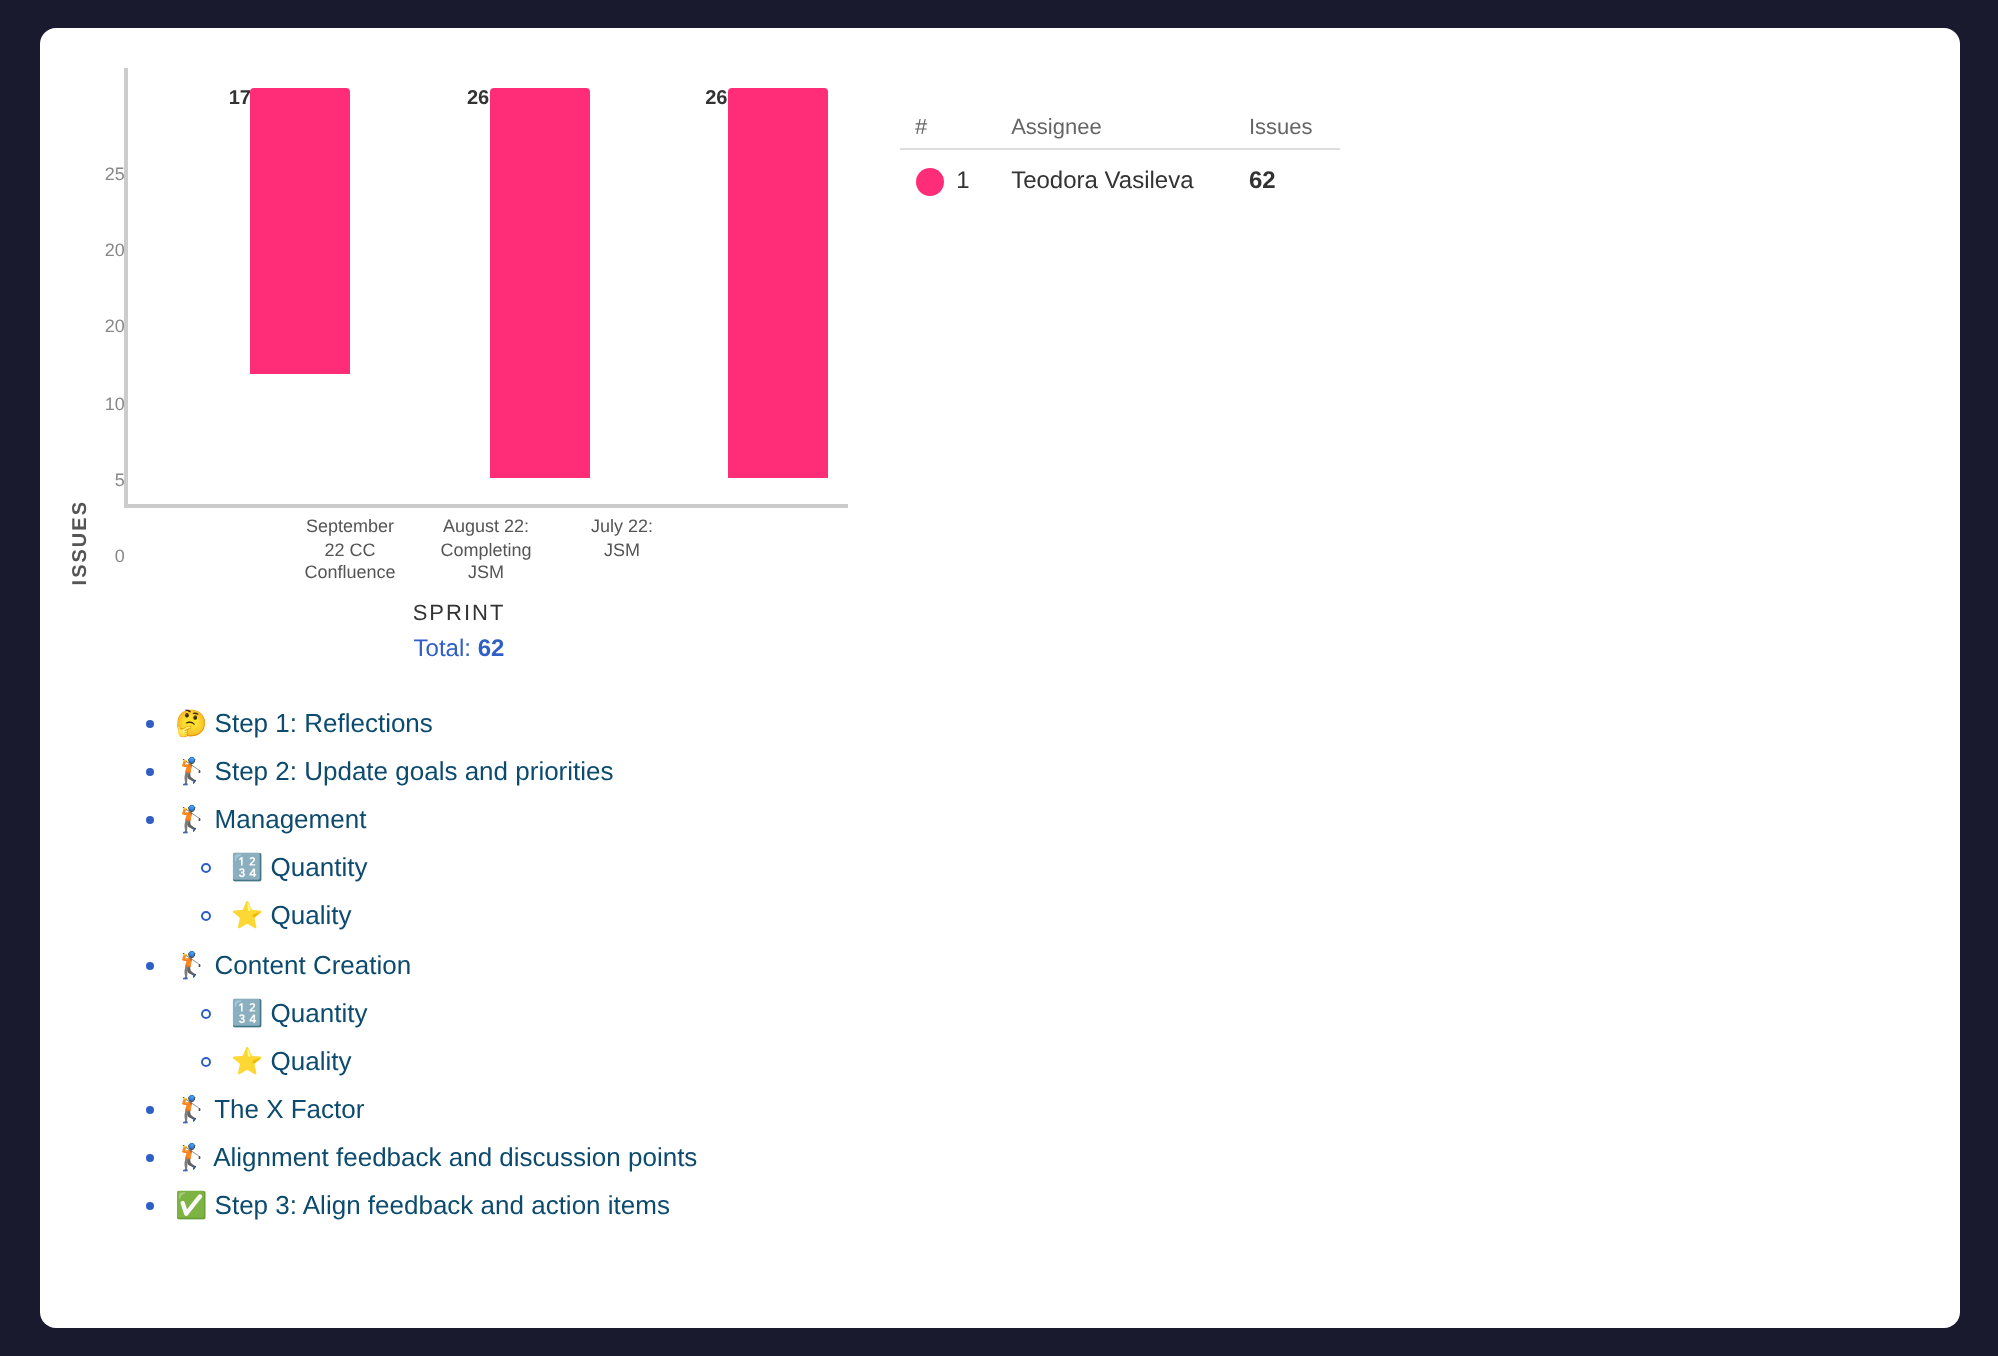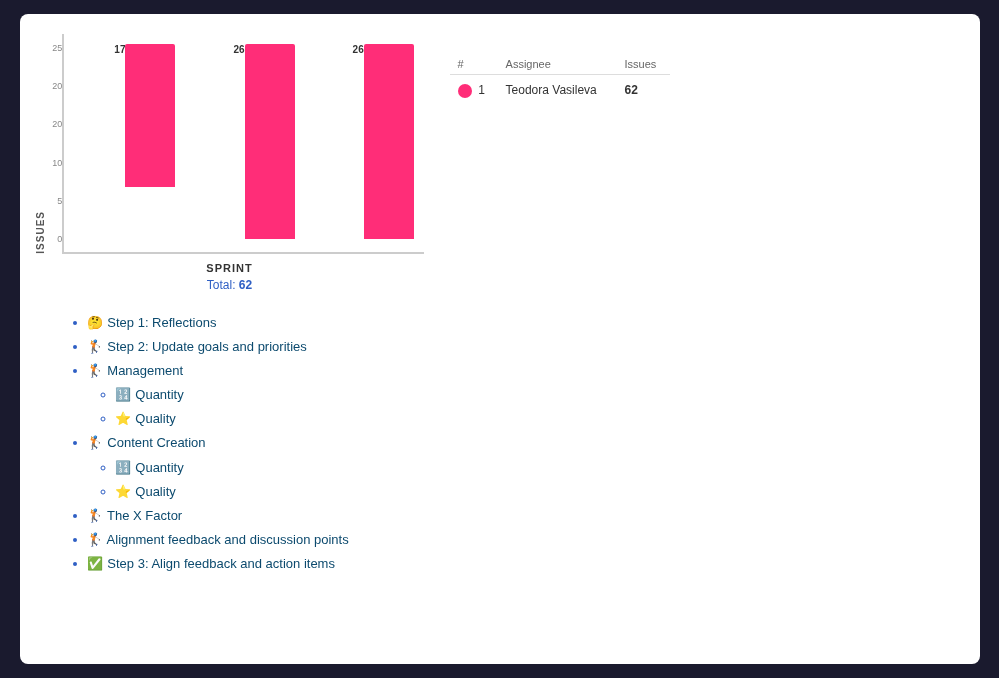--- a/index.html
+++ b/index.html
@@ -101,21 +101,21 @@
       text-align: center;
       font-size: 9px;
       color: #555;
       line-height: 1.3;
     }
     .chart-title {
       margin-top: 8px;
       text-align: left;
       font-size: 11px;
       color: #333;
-      font-weight: 700;
+      font-weight: 400;
       letter-spacing: 1px;
     }
     .chart-total {
       text-align: center;
       font-size: 12px;
       color: #333;
       margin-top: 4px;
     }
     .chart-total span {
       color: #2f5fc4;
@@ -241,20 +241,25 @@
                 <div class="bar-rect" style="height:195px;"></div>
               </div>
 
               <div class="bar-item">
                 <div class="bar-value">26</div>
                 <div class="bar-rect" style="height:195px;"></div>
               </div>
             </div>
           </div>
 
+          <div class="x-axis-labels">
+            <div class="x-label">September 22 CC Confluence</div>
+            <div class="x-label">August 22: Completing JSM</div>
+            <div class="x-label">July 22: JSM</div>
+          </div>
         </div>
       </div>
       <div class="chart-title">SPRINT</div>
       <div class="chart-total">
         <span>Total:</span>
         <span style="color:#2f5fc4;font-weight:600;">62</span>
       </div>
     </div>
 
     <div class="right-panel">

